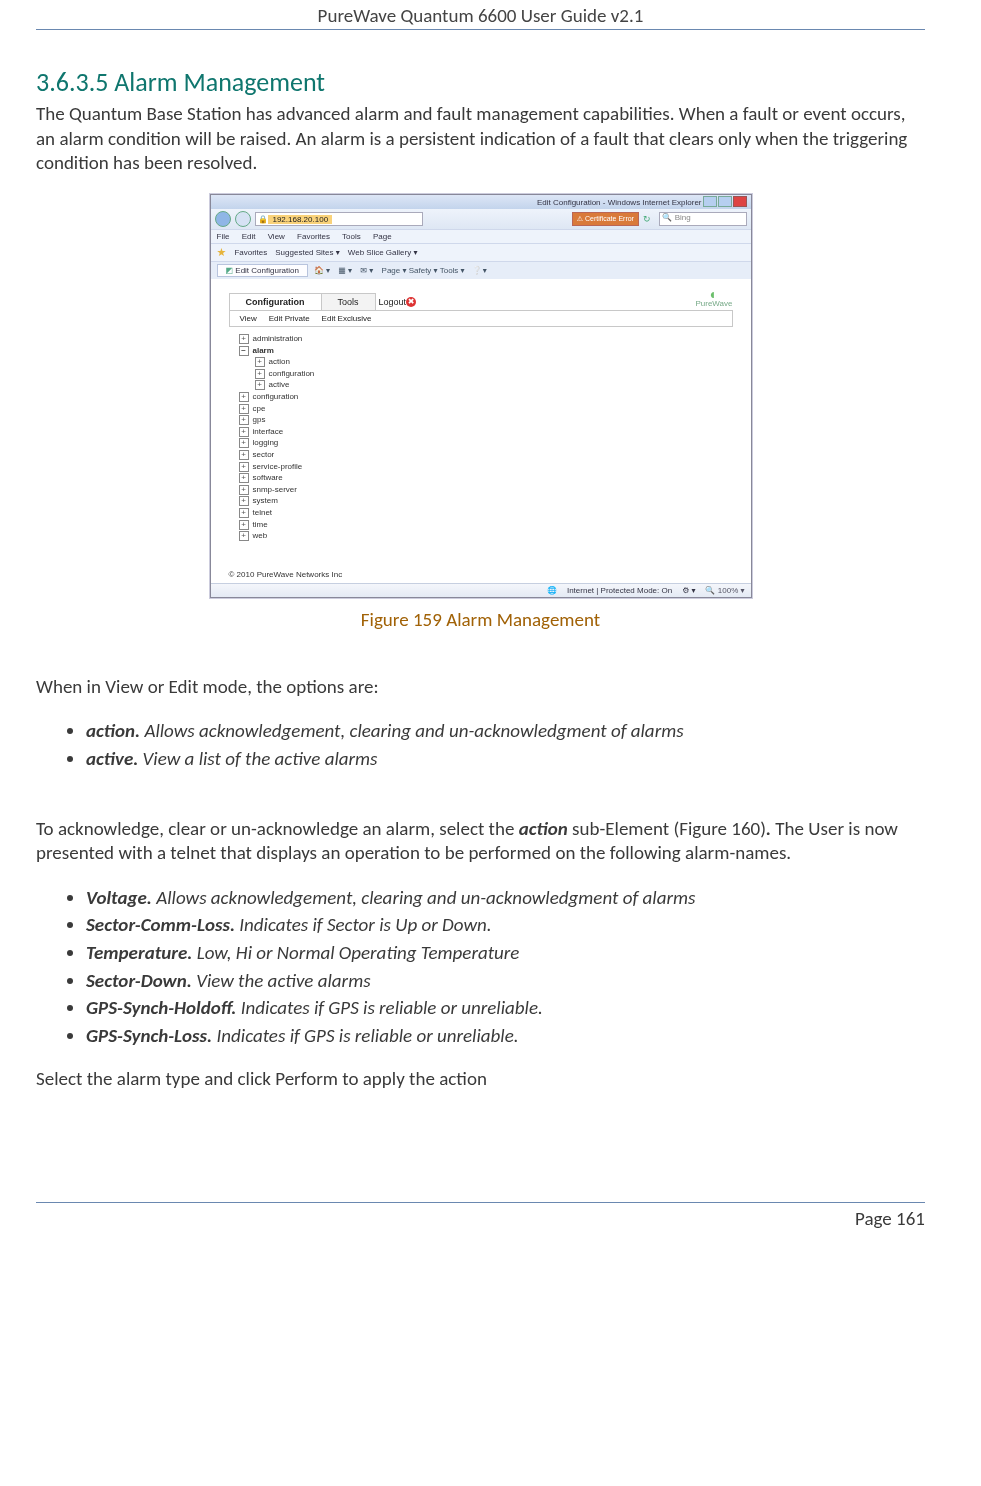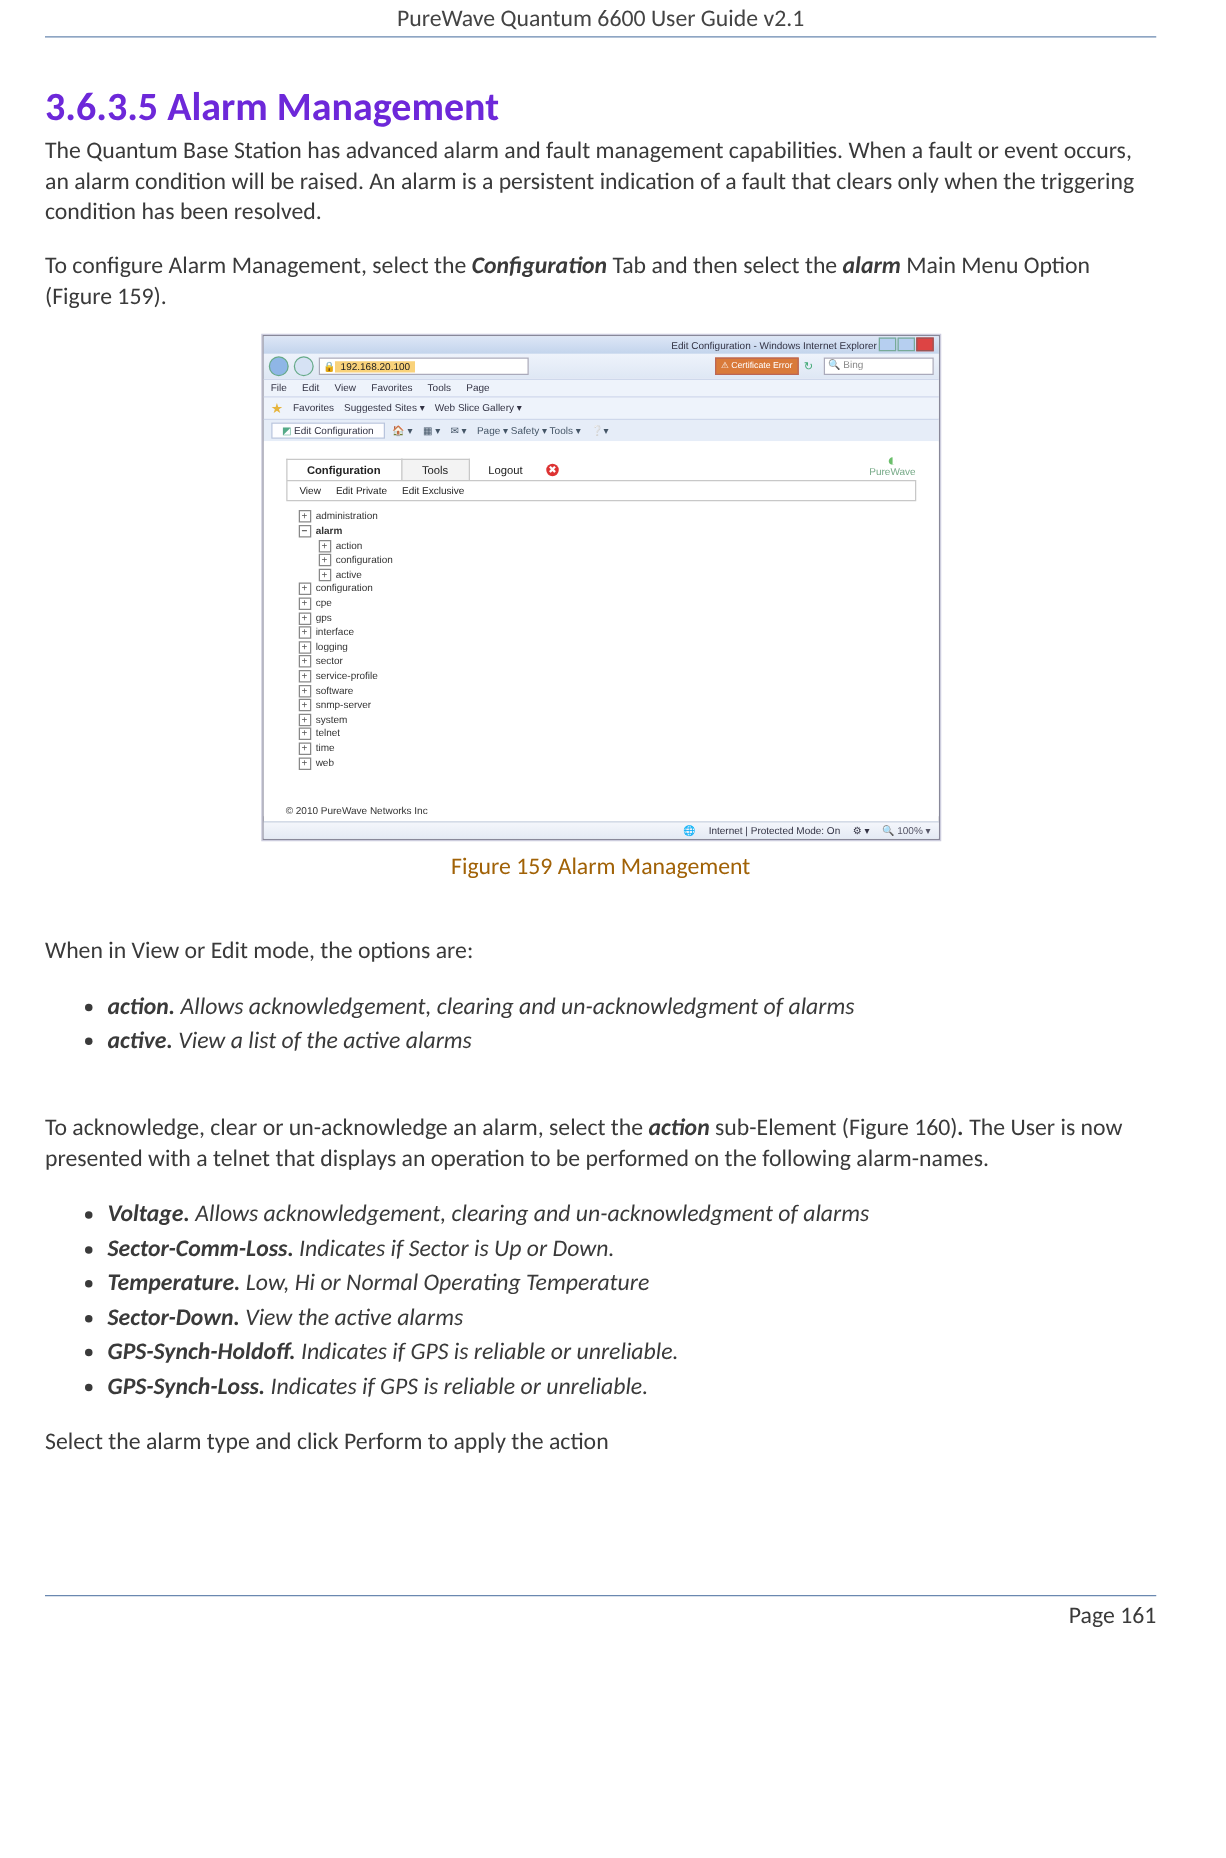--- a/index.html
+++ b/index.html
@@ -15,23 +15,23 @@
   }
   .doc-header {
     text-align: center;
     font-size: 19px;
     color: #444;
     padding: 4px 0 2px 0;
     border-bottom: 1px solid #6a88b0;
     margin-bottom: 36px;
   }
   .section-heading {
-    font-size: 32px;
-    font-weight: bold;
-    color: #6d28d9;
+    font-size: 26px;
+    font-weight: normal;
+    color: #0f766e;
     margin: 18px 0 4px 0;
   }
   .body-text {
     font-size: 19px;
     line-height: 1.30;
     color: #3a3a3a;
     margin: 0 0 18px 0;
   }
   .bold-italic { font-weight: bold; font-style: italic; }
   .figure-wrap {
@@ -140,21 +140,21 @@
   .app-tabs-row {
     display:flex; align-items:center; padding:14px 18px 0 18px; position:relative;
   }
   .app-tab {
     border:1px solid #c8c8c8; border-bottom:none;
     padding:3px 16px; font-size:9px;
     background:#f3f3f3; margin-right:-1px;
   }
   .app-tab.active { background:#fff; font-weight:bold; }
   .app-logout {
-    margin-left:16px; font-size:9px; display:flex; align-items:center; gap:19px;
+    margin-left:4px; font-size:9px; display:flex; align-items:center; gap:0;
   }
   .app-logout .x {
     display:inline-block; width:10px; height:10px; background:#d33; border-radius:50%;
     color:#fff; text-align:center; line-height:10px; font-size:8px;
   }
   .app-brand {
     position:absolute; right:18px; top:10px; text-align:center;
     font-size:8px; color:#7a8;
   }
   .app-brand .swirl { font-size:14px; color:#6bbf6b; line-height:10px; }
@@ -195,23 +195,20 @@
 
   <div class="doc-header">PureWave Quantum 6600 User Guide v2.1</div>
 
   <div class="section-heading">
     <span>3.6.3.5</span>
     <span>Alarm Management</span>
   </div>
 
   <p class="body-text">The Quantum Base Station has advanced alarm and fault management capabilities.  When a fault or event occurs, an alarm condition will be raised. An alarm is a persistent indication of a fault that clears only when the triggering condition has been resolved.</p>
 
-  <p class="body-text">
-    <span>To configure Alarm Management, select the </span><span class="bold-italic">Configuration</span><span> Tab and then select the </span><span class="bold-italic">alarm</span><span> Main Menu Option (Figure 159).</span>
-  </p>
 
   <div class="figure-wrap">
     <div class="ie-window">
 
       <div class="ie-titlebar">
         <span>Edit Configuration - Windows Internet Explorer</span>
         <span class="win-btns">
           <span class="min"></span><span class="max"></span><span></span>
         </span>
       </div>

